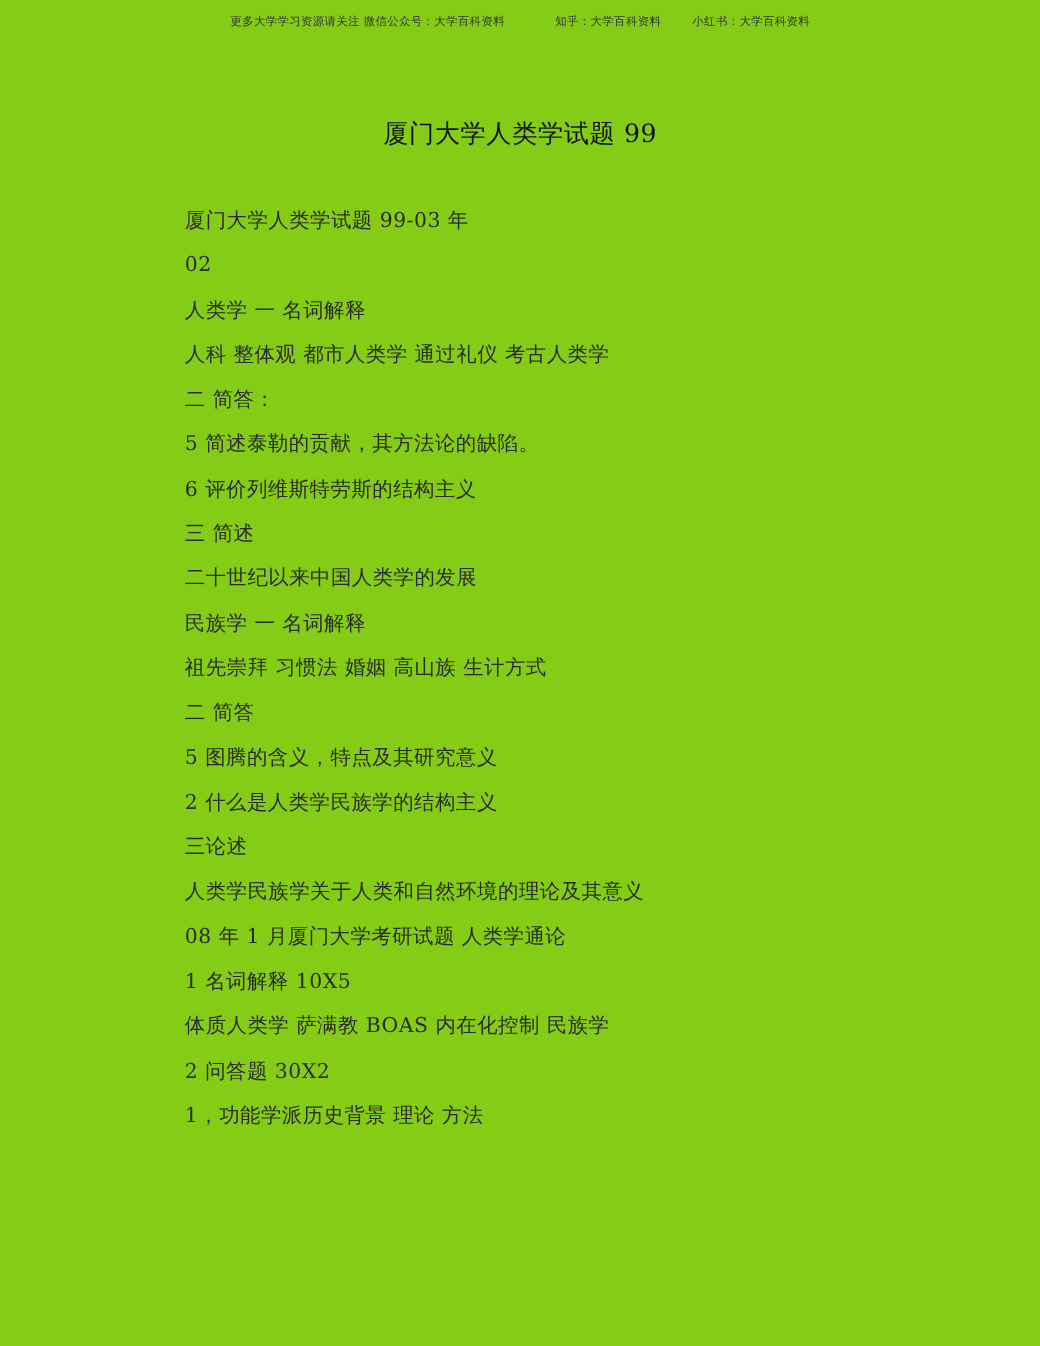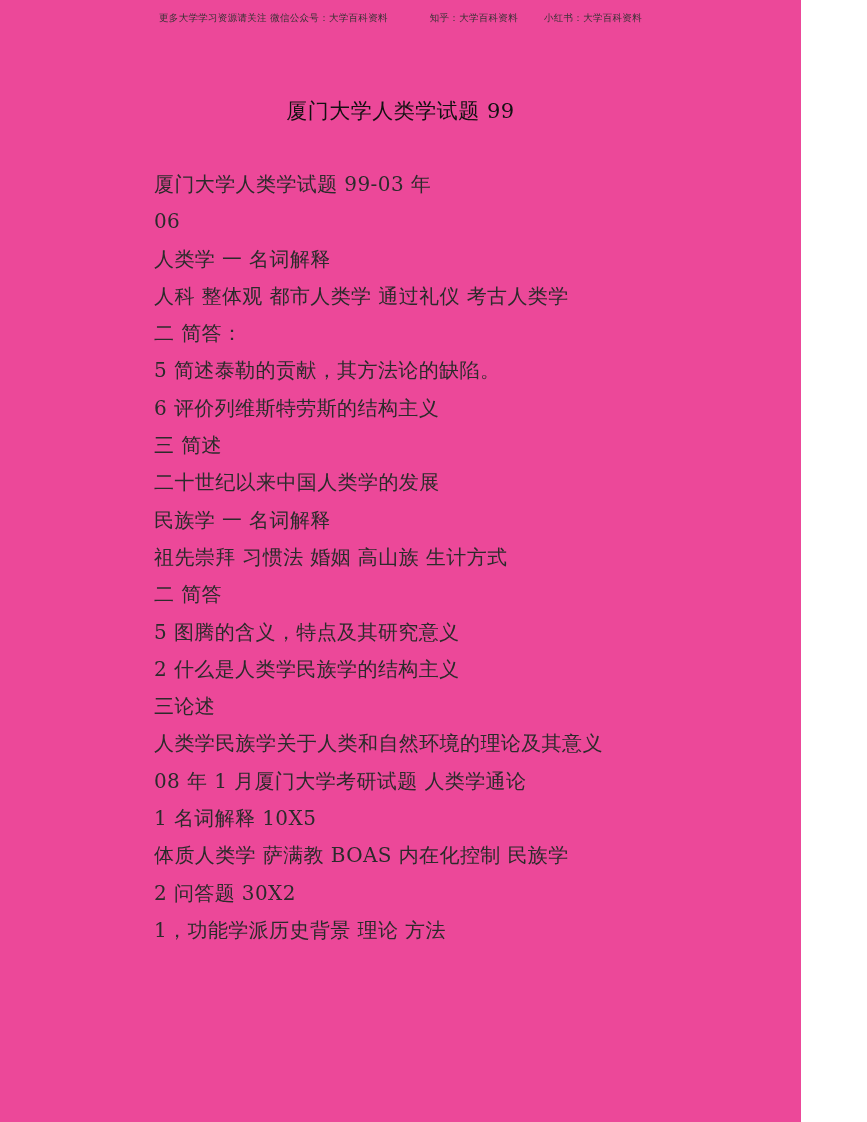--- a/index.html
+++ b/index.html
@@ -1,21 +1,21 @@
 <!DOCTYPE html>
 <html><head>
 <meta charset="utf-8">
 <style>
   * { box-sizing: border-box; margin: 0; padding: 0; }
   html, body { background: #ffffff; }
   .page {
     position: relative;
-    width: 801px;
+    width: 867px;
     height: 1122px;
-    background: #ec4899;
+    background: #84cc16;
     overflow: hidden;
     font-family: "DejaVu Serif", "Liberation Serif", serif;
     color: #2b2b2b;
   }
   .doc-header {
     position: absolute;
     top: 12px;
     left: 0;
     width: 100%;
     display: flex;
@@ -40,21 +40,21 @@
     color: #111111;
     letter-spacing: 0.5px;
   }
   .doc-body {
     position: absolute;
     top: 166px;
     left: 154px;
     width: 620px;
   }
   .doc-body p {
-    font-size: 20px;
+    font-size: 17px;
     line-height: 37.3px;
     color: #2b2b2b;
     white-space: pre;
     letter-spacing: 0.4px;
   }
 </style>
 </head>
 <body>
 
 <div class="page">
@@ -64,21 +64,21 @@
     <span class="gap-wide"></span>
     <span class="seg">知乎：大学百科资料</span>
     <span class="gap-narrow"></span>
     <span class="seg">小红书：大学百科资料</span>
   </div>
 
   <h1 class="doc-title">厦门大学人类学试题 99</h1>
 
   <div class="doc-body">
     <p>厦门大学人类学试题 99-03 年</p>
-    <p>06</p>
+    <p>02</p>
     <p>人类学 一 名词解释</p>
     <p>人科 整体观 都市人类学 通过礼仪 考古人类学</p>
     <p>二 简答：</p>
     <p>5 简述泰勒的贡献，其方法论的缺陷。</p>
     <p>6 评价列维斯特劳斯的结构主义</p>
     <p>三 简述</p>
     <p>二十世纪以来中国人类学的发展</p>
     <p>民族学 一 名词解释</p>
     <p>祖先崇拜 习惯法 婚姻 高山族 生计方式</p>
     <p>二 简答</p>

